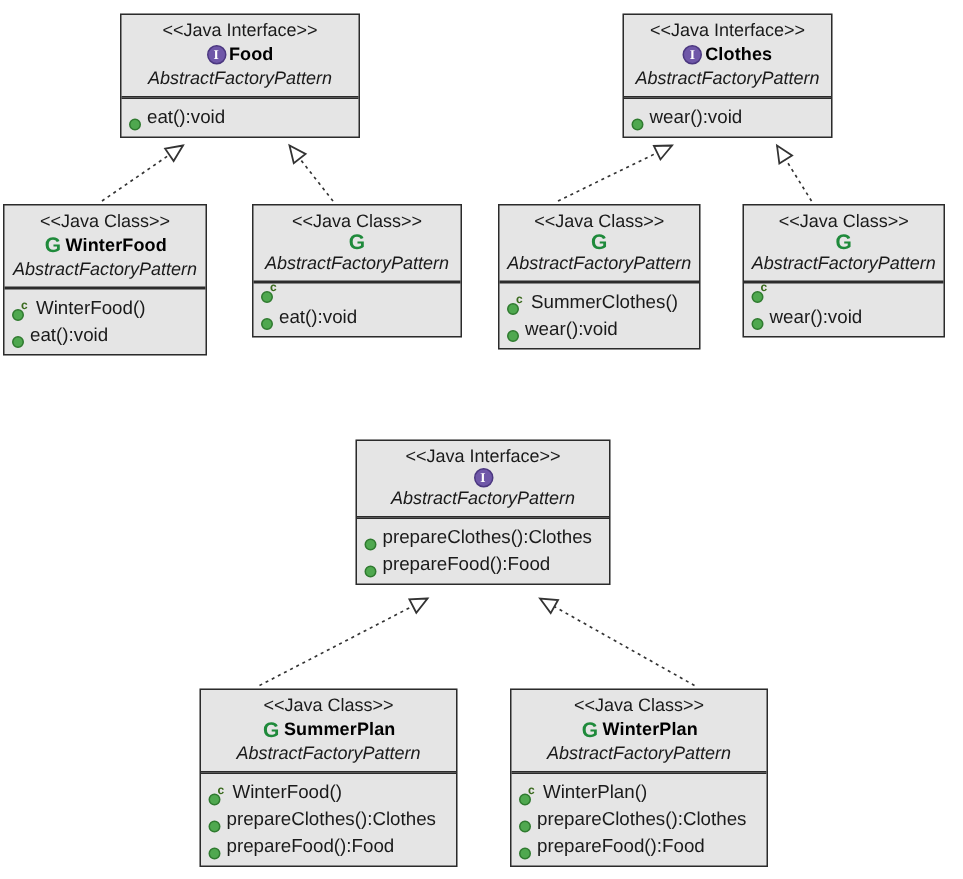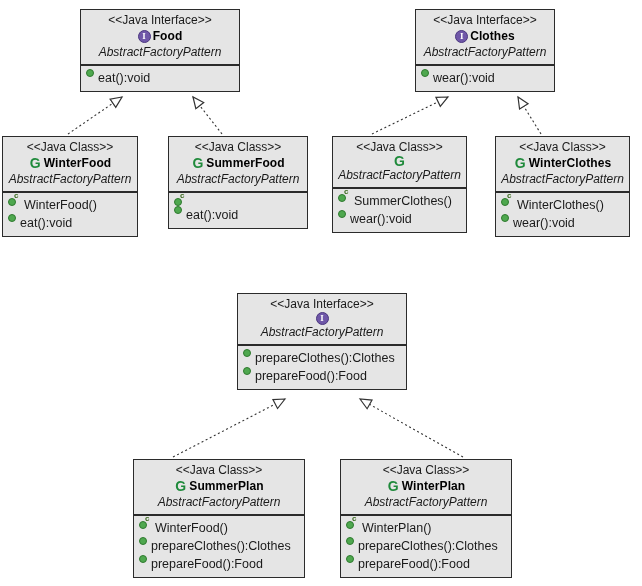--- a/index.html
+++ b/index.html
@@ -58,21 +58,21 @@
     line-height: 15px;
     white-space: nowrap;
     font-style: italic;
   }
   .uml-members {
     padding: 3px 4px 4px 5px;
     border-top: 1px solid #2b2b2b;
   }
   .member {
     display: flex;
-    align-items: flex-start;
+    align-items: flex-end;
     gap: 4px;
     font-size: 12.5px;
     color: #1a1a1a;
     line-height: 18px;
     white-space: nowrap;
   }
   .member-label { position: relative; top: 0px; }
 
   
   .icon-interface {
@@ -227,21 +227,20 @@
         <span class="member-label">eat():void</span>
       </div>
     </div>
   </div>
 
   <div class="uml-box" style="left:168px; top:136px; width:140px;">
     <div class="uml-header">
       <div class="stereotype">&lt;&lt;Java Class&gt;&gt;</div>
       <div class="title-line">
         <span class="icon-class">G</span>
-        <span class="entity-name">SummerFood</span>
       </div>
       <div class="package-line">AbstractFactoryPattern</div>
     </div>
     <div class="uml-members">
       <div class="member">
         <span class="icon-ctor">
             <span class="dot"></span>
             <span class="sup">c</span>
           </span>
       </div>
@@ -273,31 +272,29 @@
         <span class="member-label">wear():void</span>
       </div>
     </div>
   </div>
 
   <div class="uml-box" style="left:495px; top:136px; width:135px;">
     <div class="uml-header">
       <div class="stereotype">&lt;&lt;Java Class&gt;&gt;</div>
       <div class="title-line">
         <span class="icon-class">G</span>
-        <span class="entity-name">WinterClothes</span>
-      </div>
-      <div class="package-line">AbstractFactoryPattern</div>
-    </div>
-    <div class="uml-members">
-      <div class="member">
-        <span class="icon-ctor">
-            <span class="dot"></span>
-            <span class="sup">c</span>
-          </span>
-        <span class="member-label">WinterClothes()</span>
+      </div>
+      <div class="package-line">AbstractFactoryPattern</div>
+    </div>
+    <div class="uml-members">
+      <div class="member">
+        <span class="icon-ctor">
+            <span class="dot"></span>
+            <span class="sup">c</span>
+          </span>
       </div>
       <div class="member">
         <span class="icon-method"></span>
         <span class="member-label">wear():void</span>
       </div>
     </div>
   </div>
 
   <div class="uml-box" style="left:237px; top:293px; width:170px;">
     <div class="uml-header">

